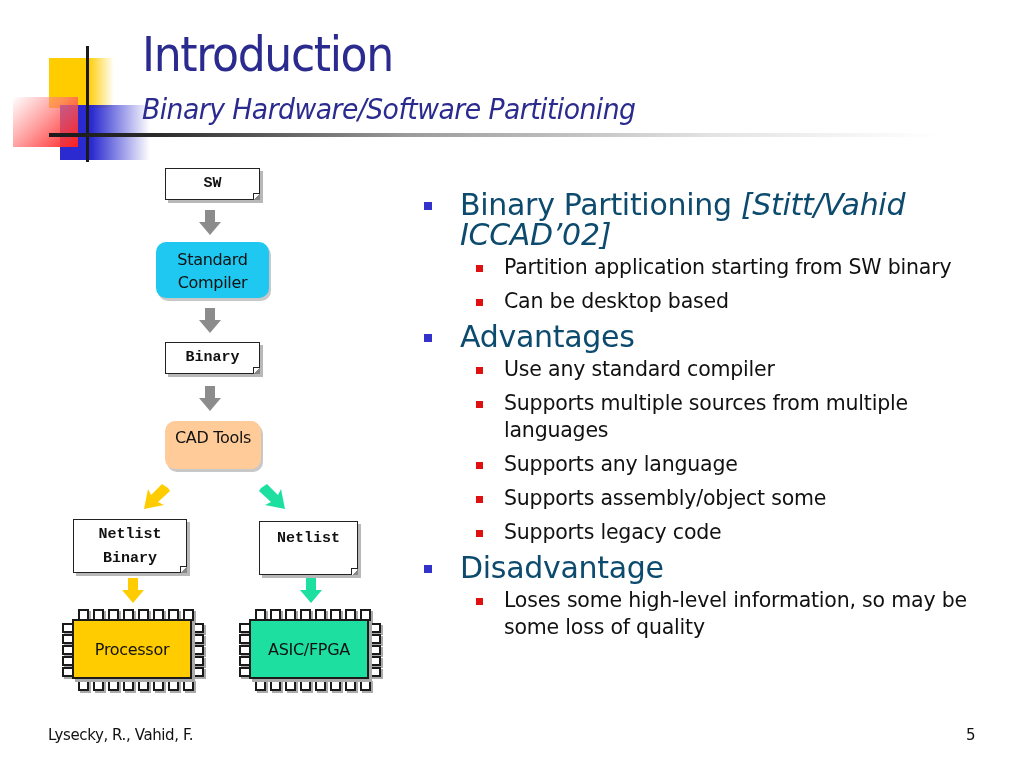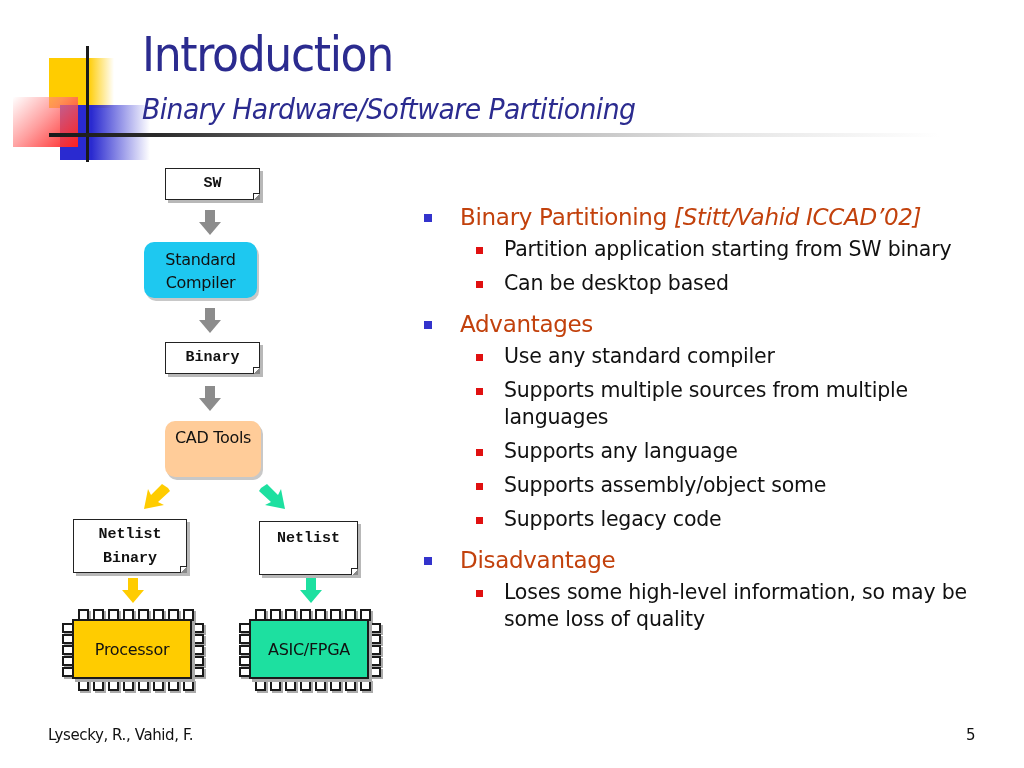--- a/index.html
+++ b/index.html
@@ -43,21 +43,21 @@
   .chip { position: absolute; }
   .chip .body { position: absolute; left: 10px; top: 10px; border: 2px solid #1a1a1a;
     display: flex; align-items: center; justify-content: center; font-size: 16px; color: #111;
     box-shadow: 3px 3px 0 #aaa; z-index: 2; letter-spacing: -0.3px; }
   .pin { position: absolute; width: 7px; height: 8px; border: 2px solid #1a1a1a; background: #fff;
     box-shadow: 2px 2px 0 #aaa; }
   .pin.side { width: 8px; height: 6px; }
 
   
   .bullets { position: absolute; left: 420px; top: 190px; width: 580px; }
-  .l1 { position: relative; font-size: 23px; color: #c2410c; padding-left: 40px; line-height: 30px; margin-bottom: 4px; letter-spacing: -0.3px; margin-top: 12px; }
+  .l1 { position: relative; font-size: 30px; color: #0c4a6e; padding-left: 40px; line-height: 30px; margin-bottom: 4px; letter-spacing: -0.3px; }
   .l1 .b { position: absolute; left: 4px; top: 12px; width: 8px; height: 8px; background: #3333cc; }
   .l2 { position: relative; font-size: 20.5px; color: #111; padding-left: 84px; line-height: 27px; margin-bottom: 7px; letter-spacing: -0.2px; }
   .l2 .b { position: absolute; left: 56px; top: 11px; width: 7px; height: 7px; background: #e01010; }
   .cite { font-style: italic; }
 
   .footer-left { position: absolute; left: 48px; top: 726px; font-size: 15px; color: #111; letter-spacing: -0.4px; }
   .footer-right { position: absolute; left: 966px; top: 726px; font-size: 15px; color: #111; }
 </style>
 </head>
 <body>
@@ -74,39 +74,39 @@
 <div>
   <div class="note" style="left:165px; top:168px; width:93px; height:30px; line-height:30px;">
     <span>SW</span>
   </div>
 
   <div class="arrow arrow-down" style="left:199px; top:210px;">
     <div class="stem" style="background:#8c8c8c;"></div>
       <div class="head" style="border-top-color:#8c8c8c;"></div>
   </div>
 
-  <div class="box" style="left:144px; top:242px; width:113px; height:56px; background:#1ec8f0; line-height:23px; padding-top:6px; box-sizing:border-box;">
+  <div class="box" style="left:156px; top:242px; width:113px; height:56px; background:#1ec8f0; line-height:23px; padding-top:6px; box-sizing:border-box;">
     <span style="display:inline-block; width:80px;">Standard Compiler</span>
   </div>
 
   <div class="arrow arrow-down" style="left:199px; top:308px;">
     <div class="stem" style="background:#8c8c8c;"></div>
       <div class="head" style="border-top-color:#8c8c8c;"></div>
   </div>
 
   <div class="note" style="left:165px; top:342px; width:93px; height:30px; line-height:30px;">
     <span>Binary</span>
   </div>
 
   <div class="arrow arrow-down" style="left:199px; top:386px;">
     <div class="stem" style="background:#8c8c8c;"></div>
       <div class="head" style="border-top-color:#8c8c8c;"></div>
   </div>
 
-  <div class="box" style="left:165px; top:421px; width:96px; height:56px; background:#ffcc99; line-height:22px; padding-top:6px; box-sizing:border-box;">
+  <div class="box" style="left:165px; top:421px; width:96px; height:48px; background:#ffcc99; line-height:22px; padding-top:6px; box-sizing:border-box;">
     <span>CAD Tools</span>
   </div>
 
   <svg style="position:absolute; left:142px; top:484px;" width="30" height="28">
     <polygon points="26,4 20,0 9,11 6,5 2,25 22,21 16,18 28,7" fill="#ffcc00"></polygon>
   </svg>
   <svg style="position:absolute; left:257px; top:484px;" width="30" height="28">
     <polygon points="4,4 10,0 21,11 24,5 28,25 8,21 14,18 2,7" fill="#1de0a0"></polygon>
   </svg>
 

